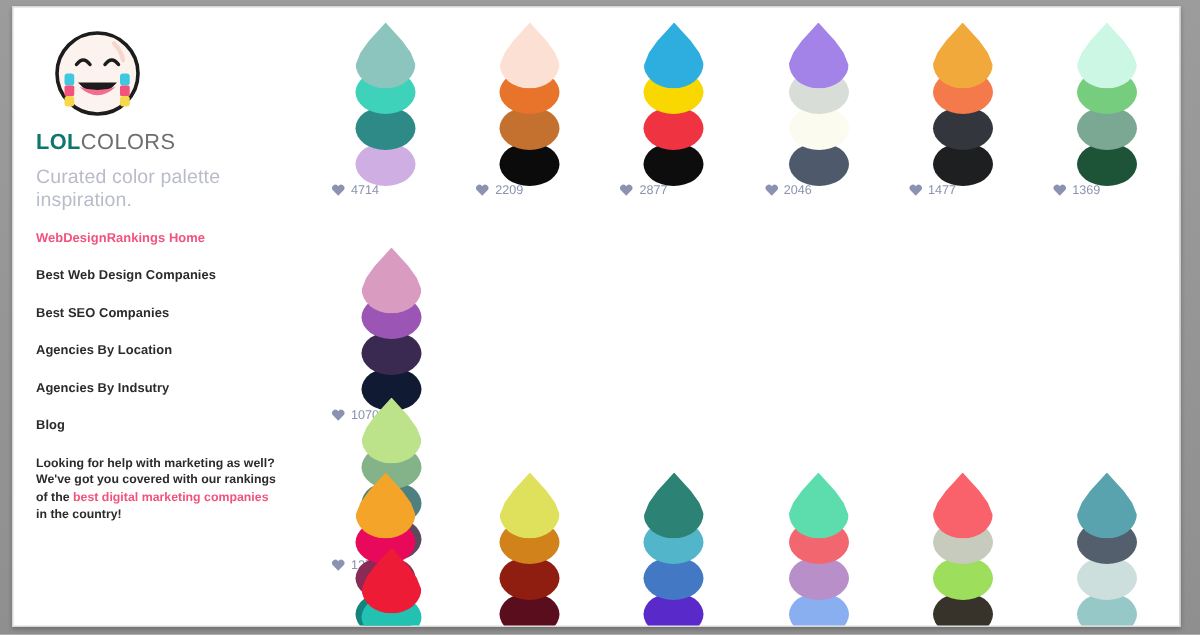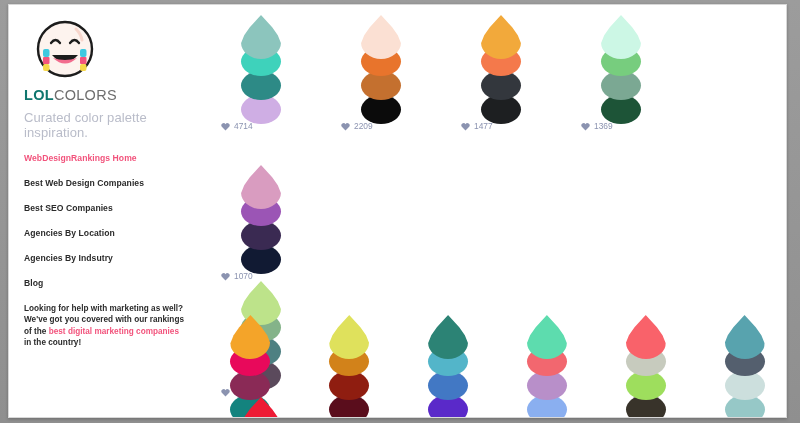--- a/index.html
+++ b/index.html
@@ -87,21 +87,20 @@
   
   #grid {
     position: absolute;
     left: 200px; top: 0;
     right: 0; bottom: 0;
     padding: 8px 0 0 0;
   }
   .row {
     display: flex;
     height: 150px;
-    gap: 16px;
   }
   .palette {
     width: 104px;
     position: relative;
   }
   .swatches {
     position: relative;
     width: 40px;
     margin: 0 auto;
     height: 100px;
@@ -218,20 +217,48 @@
             </div>
             <div class="likes">
               <svg class="heart" viewBox="0 0 16 15">
                 <path d="M8 14.5 L1.4 7.9 A3.9 3.9 0 0 1 8 3.3 A3.9 3.9 0 0 1 14.6 7.9 Z" fill="#8b93b0"></path>
               </svg>
               <span>2209</span>
             </div>
           </div>
           <div class="palette">
             <div class="swatches">
+              <div class="sw top" style="background: rgb(46, 174, 222); z-index: 10;"></div>
+              <div class="sw s2" style="background: rgb(248, 216, 0); z-index: 9;"></div>
+              <div class="sw s3" style="background: rgb(239, 51, 64); z-index: 8;"></div>
+              <div class="sw s4" style="background: rgb(13, 13, 13); z-index: 7;"></div>
+            </div>
+            <div class="likes">
+              <svg class="heart" viewBox="0 0 16 15">
+                <path d="M8 14.5 L1.4 7.9 A3.9 3.9 0 0 1 8 3.3 A3.9 3.9 0 0 1 14.6 7.9 Z" fill="#8b93b0"></path>
+              </svg>
+              <span>2877</span>
+            </div>
+          </div>
+          <div class="palette">
+            <div class="swatches">
+              <div class="sw top" style="background: rgb(163, 131, 232); z-index: 10;"></div>
+              <div class="sw s2" style="background: rgb(217, 221, 215); z-index: 9;"></div>
+              <div class="sw s3" style="background: rgb(251, 251, 239); z-index: 8;"></div>
+              <div class="sw s4" style="background: rgb(78, 90, 107); z-index: 7;"></div>
+            </div>
+            <div class="likes">
+              <svg class="heart" viewBox="0 0 16 15">
+                <path d="M8 14.5 L1.4 7.9 A3.9 3.9 0 0 1 8 3.3 A3.9 3.9 0 0 1 14.6 7.9 Z" fill="#8b93b0"></path>
+              </svg>
+              <span>2046</span>
+            </div>
+          </div>
+          <div class="palette">
+            <div class="swatches">
               <div class="sw top" style="background: rgb(242, 169, 59); z-index: 10;"></div>
               <div class="sw s2" style="background: rgb(244, 121, 75); z-index: 9;"></div>
               <div class="sw s3" style="background: rgb(51, 55, 61); z-index: 8;"></div>
               <div class="sw s4" style="background: rgb(29, 31, 33); z-index: 7;"></div>
             </div>
             <div class="likes">
               <svg class="heart" viewBox="0 0 16 15">
                 <path d="M8 14.5 L1.4 7.9 A3.9 3.9 0 0 1 8 3.3 A3.9 3.9 0 0 1 14.6 7.9 Z" fill="#8b93b0"></path>
               </svg>
               <span>1477</span>

